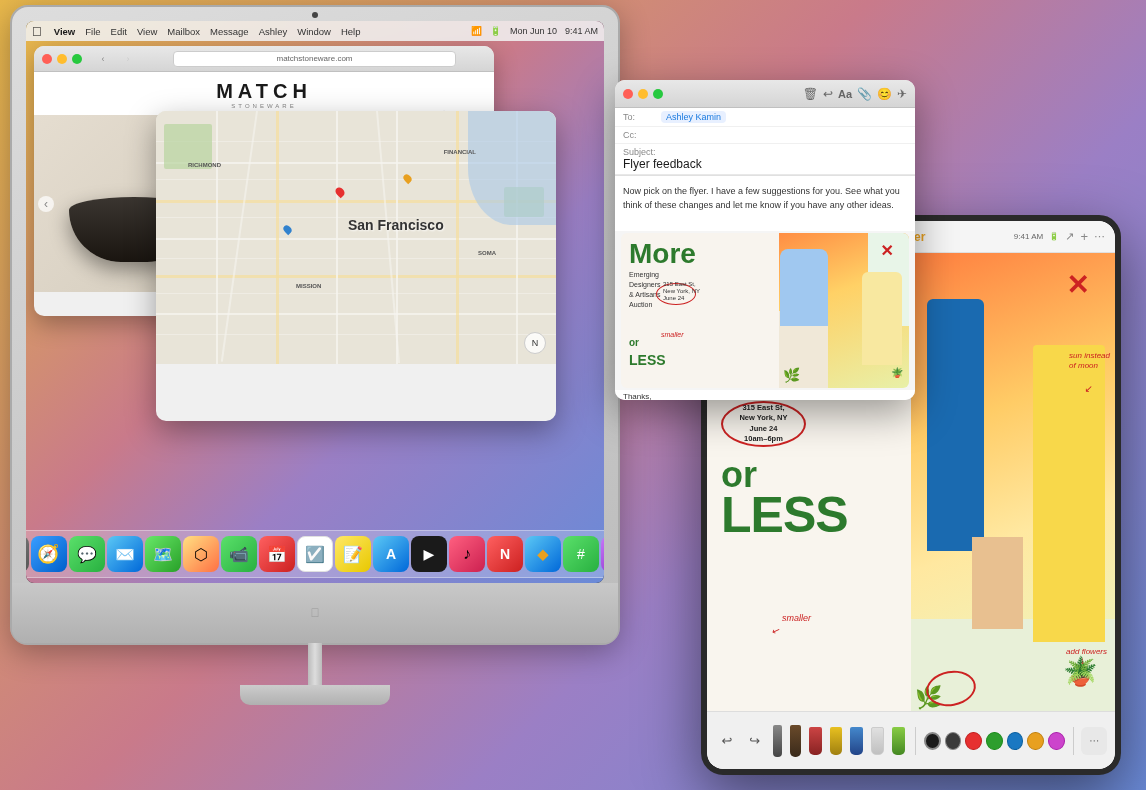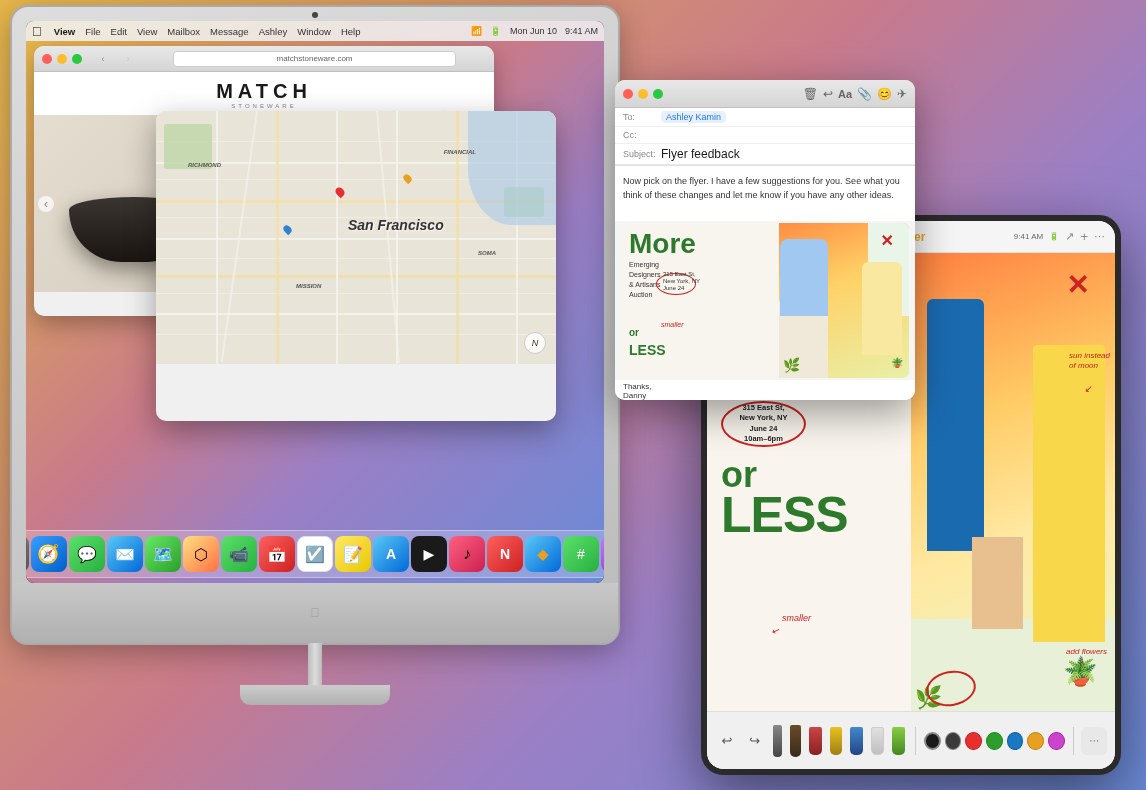--- a/index.html
+++ b/index.html
@@ -92,21 +92,21 @@
                 <div style="position:absolute;bottom:30px;left:35px;width:130px;height:65px;background:linear-gradient(180deg,#3a3530 0%,#1a1510 100%);border-radius:50% 50% 40% 40% / 20% 20% 80% 80%;box-shadow:0 8px 20px rgba(0,0,0,0.4);"></div>
 
                 <div style="position:absolute;left:4px;top:50%;transform:translateY(-50%);font-size:12px;color:#888;background:rgba(255,255,255,0.7);border-radius:50%;width:16px;height:16px;display:flex;align-items:center;justify-content:center;">‹</div>
               </div>
             </div>
           </div>
 
           <div style="position:absolute;top:90px;left:130px;width:400px;height:310px;background:#f0f0f0;border-radius:10px;box-shadow:0 10px 30px rgba(0,0,0,0.35);overflow:hidden;z-index:5;">
 
 
-            <div style="height:253px;background:#e8e4d8;position:relative;overflow:hidden;font-style:italic;">
+            <div style="height:253px;background:#e8e4d8;position:relative;overflow:hidden;">
 
               <div style="position:absolute;top:0;left:0;right:0;bottom:0;background:#e8e4d8;">
 
                 <div style="position:absolute;top:0;left:0;right:0;bottom:0;opacity:0.6;">
 
                   <div style="position:absolute;top:20%;left:0;right:0;height:2px;background:rgba(255,255,255,0.8);"></div>
                   <div style="position:absolute;top:35%;left:0;right:0;height:3px;background:rgba(255,220,120,0.7);"></div>
                   <div style="position:absolute;top:50%;left:0;right:0;height:2px;background:rgba(255,255,255,0.8);"></div>
                   <div style="position:absolute;top:65%;left:0;right:0;height:3px;background:rgba(255,220,120,0.7);"></div>
                   <div style="position:absolute;top:80%;left:0;right:0;height:2px;background:rgba(255,255,255,0.8);"></div>
@@ -202,21 +202,21 @@
     </div>
 
     <div style="background:white;border-bottom:1px solid #e0e0e0;">
       <div style="display:flex;align-items:center;padding:3px 8px;border-bottom:1px solid #f0f0f0;">
         <span style="color:#888;font-size:9px;width:38px;">To:</span>
         <span style="color:#1a7adf;background:#e8f0ff;padding:1px 5px;border-radius:4px;font-size:9px;">Ashley Kamin</span>
       </div>
       <div style="display:flex;align-items:flex-end;padding:3px 8px;border-bottom:1px solid #f0f0f0;">
         <span style="color:#888;font-size:9px;width:38px;">Cc:</span>
       </div>
-      <div style="display:flex;align-items:center;padding:3px 8px;border-bottom:1px solid #e8e8e8;">
+      <div style="display:flex;padding:3px 8px;border-bottom:1px solid #e8e8e8;flex-direction:column;">
         <span style="color:#888;font-size:9px;width:38px;">Subject:</span>
         <span style="font-size:12px;color:#1a1a1a;font-weight:500;">Flyer feedback</span>
       </div>
     </div>
 
     <div style="padding:6px 8px;font-size:9px;color:#333;line-height:1.5;background:white;height:55px;overflow:hidden;">
       <div style="margin-top:3px;">Now pick on the flyer. I have a few suggestions for you. See what you think of these changes and let me know if you have any other ideas.</div>
     </div>
 
     <div style="margin:2px 6px;border-radius:6px;overflow:hidden;height:155px;position:relative;">

